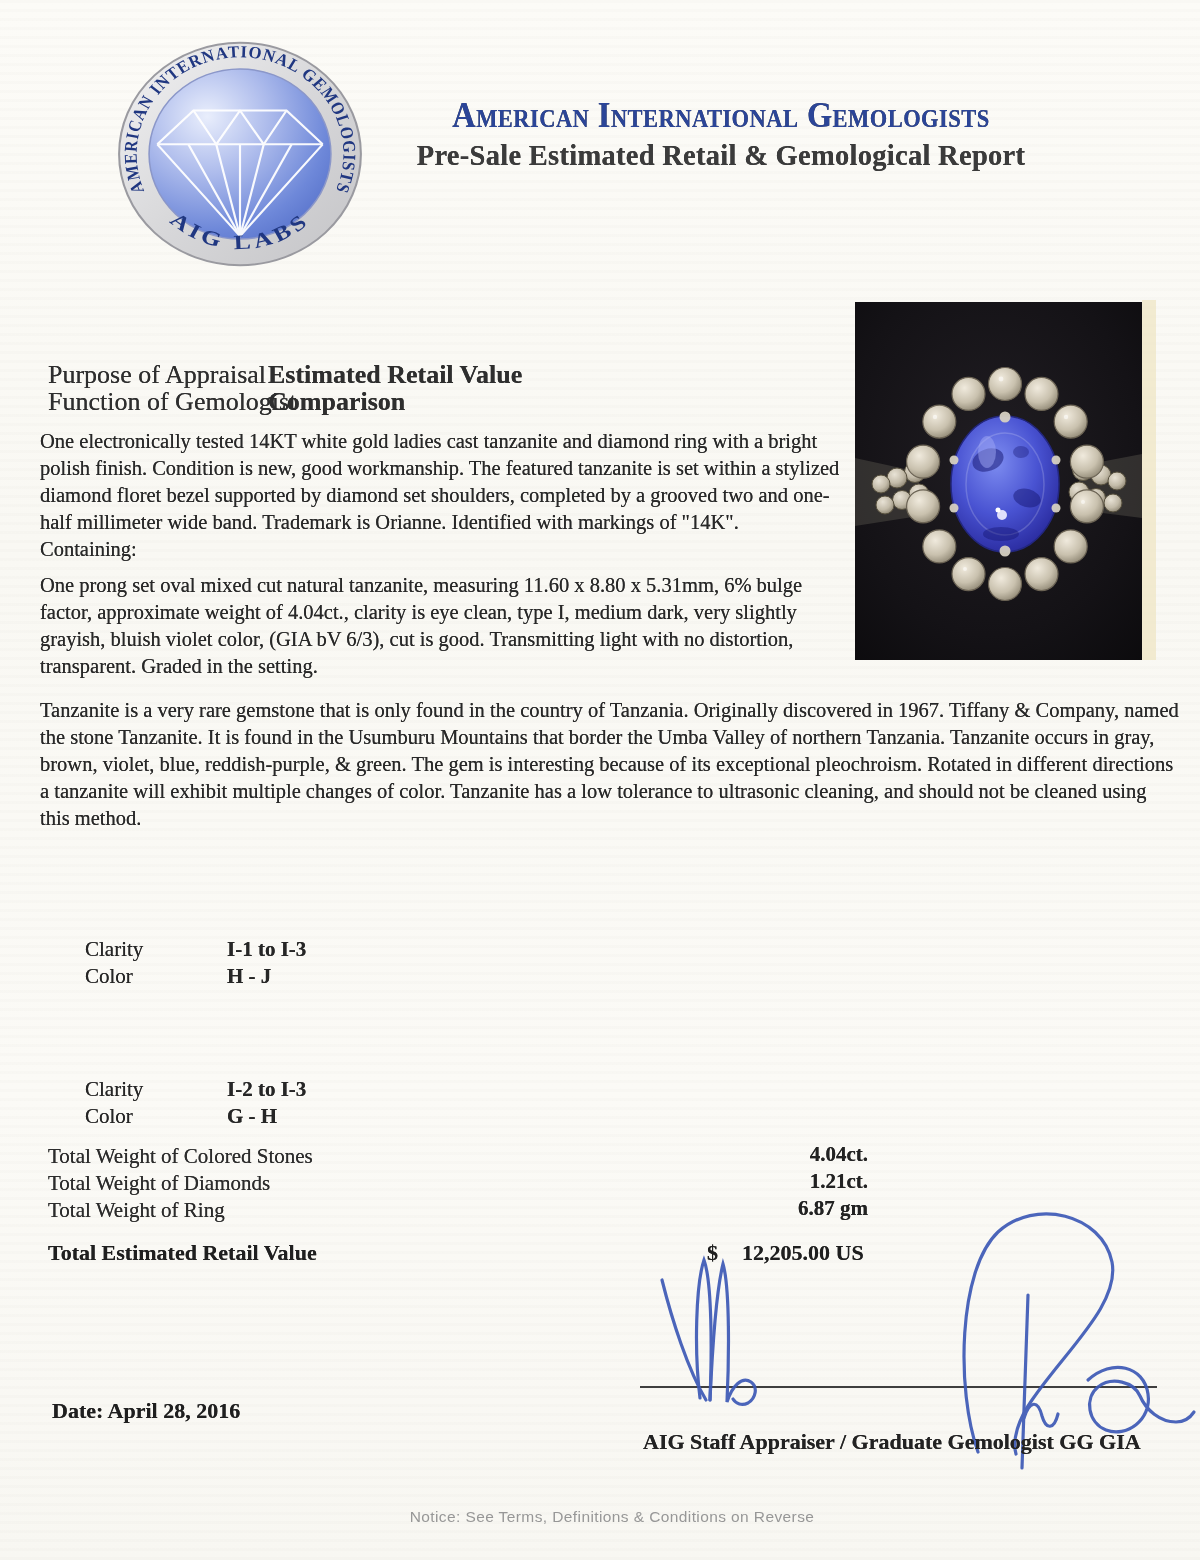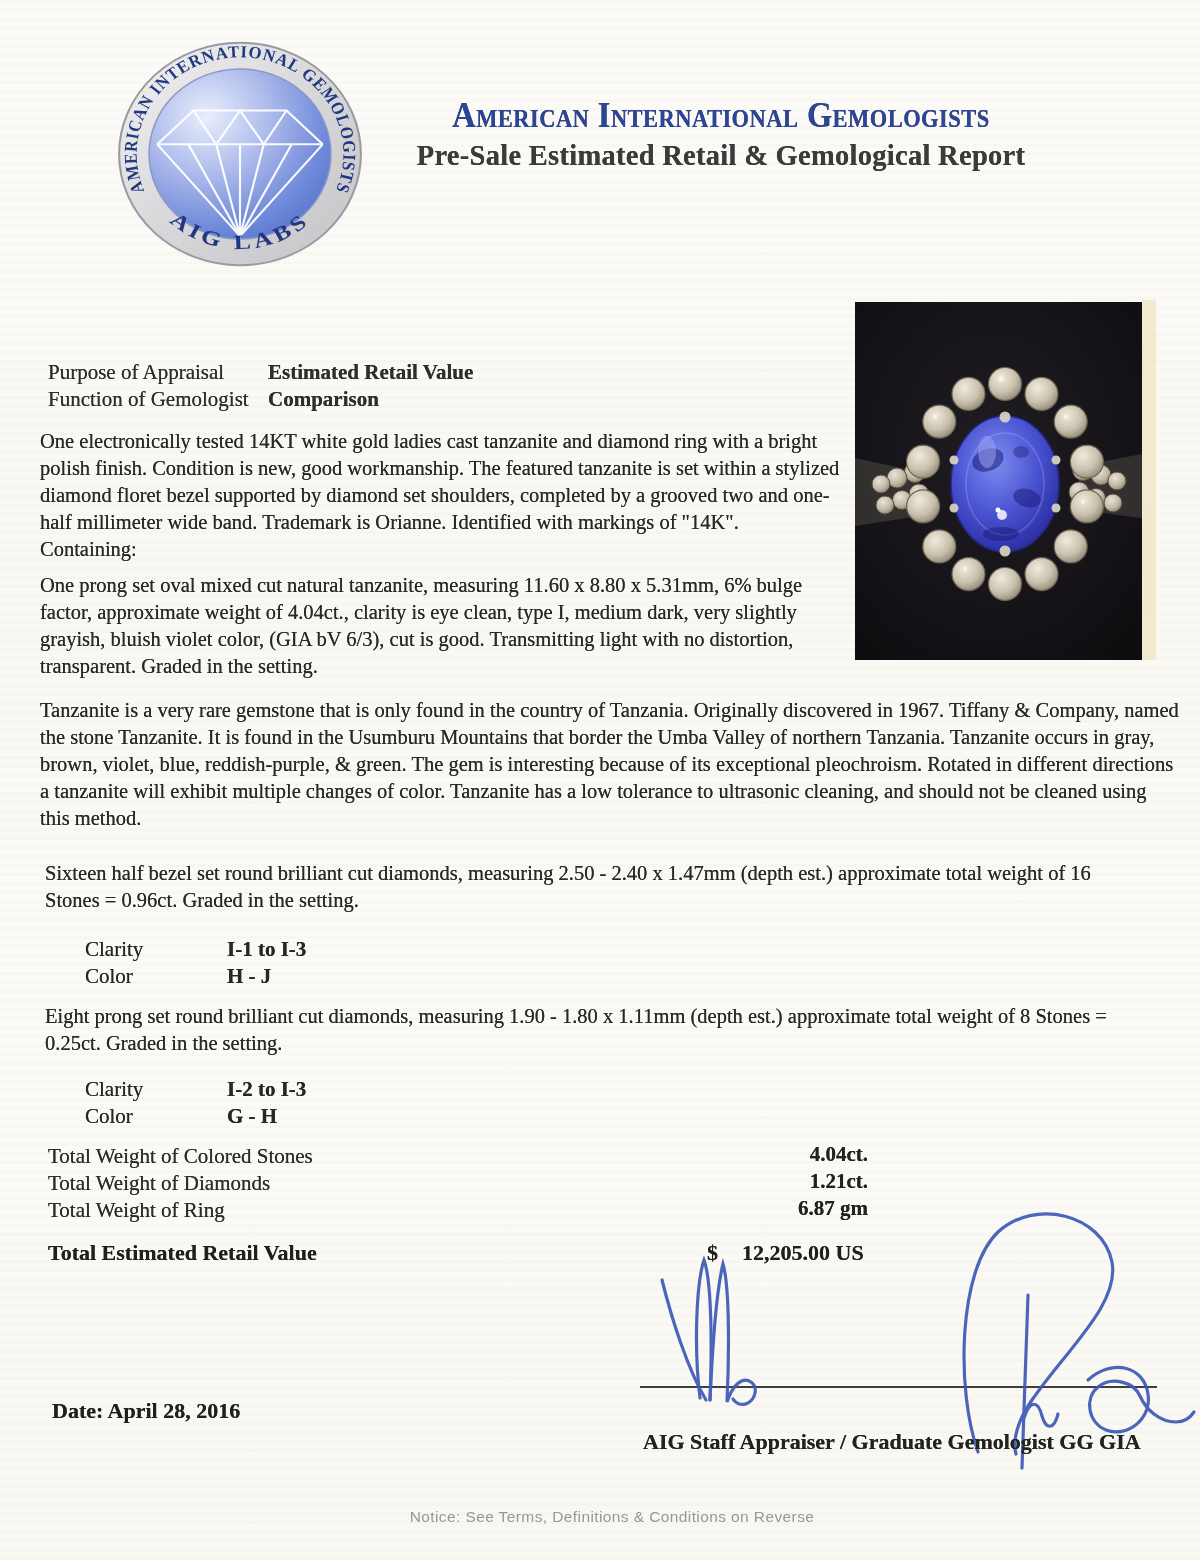--- a/index.html
+++ b/index.html
@@ -20,21 +20,21 @@
     color:#2b4598;transform:scaleX(.90);transform-origin:50% 50%;
   }
   .hdr-sub{
     left:360px;top:138px;width:722px;text-align:center;white-space:nowrap;
     font-size:30px;font-weight:700;color:#3b3b3b;letter-spacing:.3px;
     transform:scaleX(.95);transform-origin:50% 50%;
   }
   .hdr-addr{left:360px;top:191px;width:722px;text-align:center;font-size:20px;color:#3e3e3e;}
   .hdr-contact{left:360px;top:217px;width:722px;text-align:center;font-size:20px;color:#3e3e3e;}
   
-  .label{font-size:21px;color:#2e2e2e;}
+  .label{font-size:26px;color:#2e2e2e;}
   .bold{font-weight:700;}
   .para{font-size:20.5px;line-height:27px;color:#282828;}
   .grade-row{font-size:21px;line-height:27px;}
   .tot-label{font-size:21px;line-height:27.5px;color:#2c2c2c;}
   .tot-val{font-size:21px;line-height:27.5px;font-weight:700;text-align:right;color:#222;}
   .retail-label{font-size:22px;font-weight:700;color:#1f1f1f;}
   .retail-cur,.retail-amt{font-size:22px;font-weight:700;color:#1f1f1f;}
   .date-line{font-size:22px;font-weight:700;color:#1f1f1f;}
   .sig-rule{left:640px;top:1386px;width:517px;height:2px;background:#3f3f3f;}
   .appraiser{left:643px;top:1429px;font-size:22px;font-weight:700;color:#222;}
@@ -176,27 +176,25 @@
 
   <div class="abs label scan" style="left:48px;top:360px;">Purpose of Appraisal</div>
   <div class="abs label bold scan" style="left:268px;top:360px;">Estimated Retail Value</div>
   <div class="abs label scan" style="left:48px;top:387px;">Function of Gemologist</div>
   <div class="abs label bold scan" style="left:268px;top:387px;">Comparison</div>
 
   <div class="abs para scan" style="left:40px;top:428px;width:800px;">One electronically tested 14KT white gold ladies cast tanzanite and diamond ring with a bright polish finish. Condition is new, good workmanship.  The featured tanzanite is set within a stylized diamond floret bezel supported by diamond set shoulders, completed by a grooved two and one-half millimeter wide band.  Trademark is Orianne.  Identified with markings of "14K".  Containing:</div>
   <div class="abs para scan" style="left:40px;top:572px;width:812px;">One prong set oval mixed cut natural tanzanite, measuring 11.60 x 8.80 x 5.31mm,  6% bulge factor, approximate weight of 4.04ct., clarity is eye clean, type I, medium dark, very slightly grayish, bluish violet color, (GIA bV 6/3), cut is good.    Transmitting light with no distortion, transparent. Graded in the setting.</div>
   <div class="abs para scan" style="left:40px;top:697px;width:1140px;">Tanzanite is a very rare gemstone that is only found in the country of Tanzania. Originally discovered in 1967. Tiffany &amp; Company, named the stone Tanzanite. It is found in the Usumburu Mountains that border the Umba Valley of northern Tanzania. Tanzanite occurs in gray, brown, violet, blue, reddish-purple, &amp; green. The gem is interesting because of its exceptional pleochroism. Rotated in different directions a tanzanite will exhibit multiple changes of color. Tanzanite has a low tolerance to ultrasonic cleaning, and should not be cleaned using this method.</div>
 
-  <div class="abs para scan" style="left:45px;top:860px;width:1100px;">Sixteen half bezel set round brilliant cut diamonds, measuring 2.50 - 2.40 x 1.47mm (depth est.) approximate total weight of 16 Stones = 0.96ct.  Graded in the setting.</div>
   <div class="abs grade-row scan" style="left:85px;top:936px;">Clarity</div>
   <div class="abs grade-row bold scan" style="left:227px;top:936px;">I-1 to I-3</div>
   <div class="abs grade-row scan" style="left:85px;top:963px;">Color</div>
   <div class="abs grade-row bold scan" style="left:227px;top:963px;">H - J</div>
 
-  <div class="abs para scan" style="left:45px;top:1003px;width:1105px;">Eight prong set round brilliant cut diamonds, measuring 1.90 - 1.80 x 1.11mm (depth est.) approximate total weight of 8 Stones = 0.25ct.  Graded in the setting.</div>
   <div class="abs grade-row scan" style="left:85px;top:1076px;">Clarity</div>
   <div class="abs grade-row bold scan" style="left:227px;top:1076px;">I-2 to I-3</div>
   <div class="abs grade-row scan" style="left:85px;top:1103px;">Color</div>
   <div class="abs grade-row bold scan" style="left:227px;top:1103px;">G - H</div>
 
   <div class="abs tot-label scan" style="left:48px;top:1143px;">Total Weight of Colored Stones</div>
   <div class="abs tot-val scan" style="left:700px;top:1141px;width:168px;">4.04ct.</div>
   <div class="abs tot-label scan" style="left:48px;top:1170px;">Total Weight of Diamonds</div>
   <div class="abs tot-val scan" style="left:700px;top:1168px;width:168px;">1.21ct.</div>
   <div class="abs tot-label scan" style="left:48px;top:1197px;">Total Weight of Ring</div>

